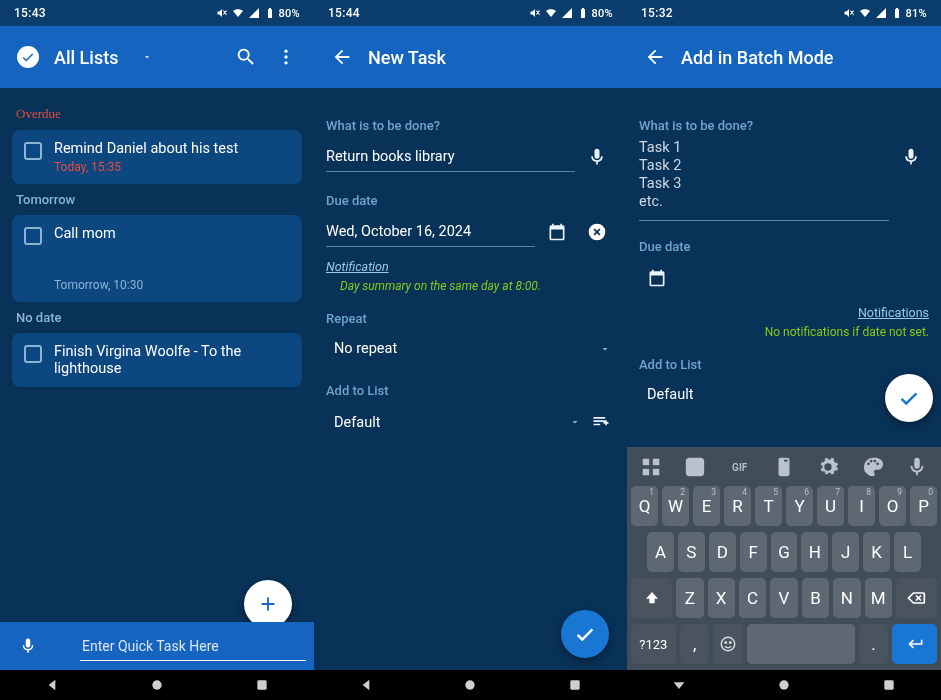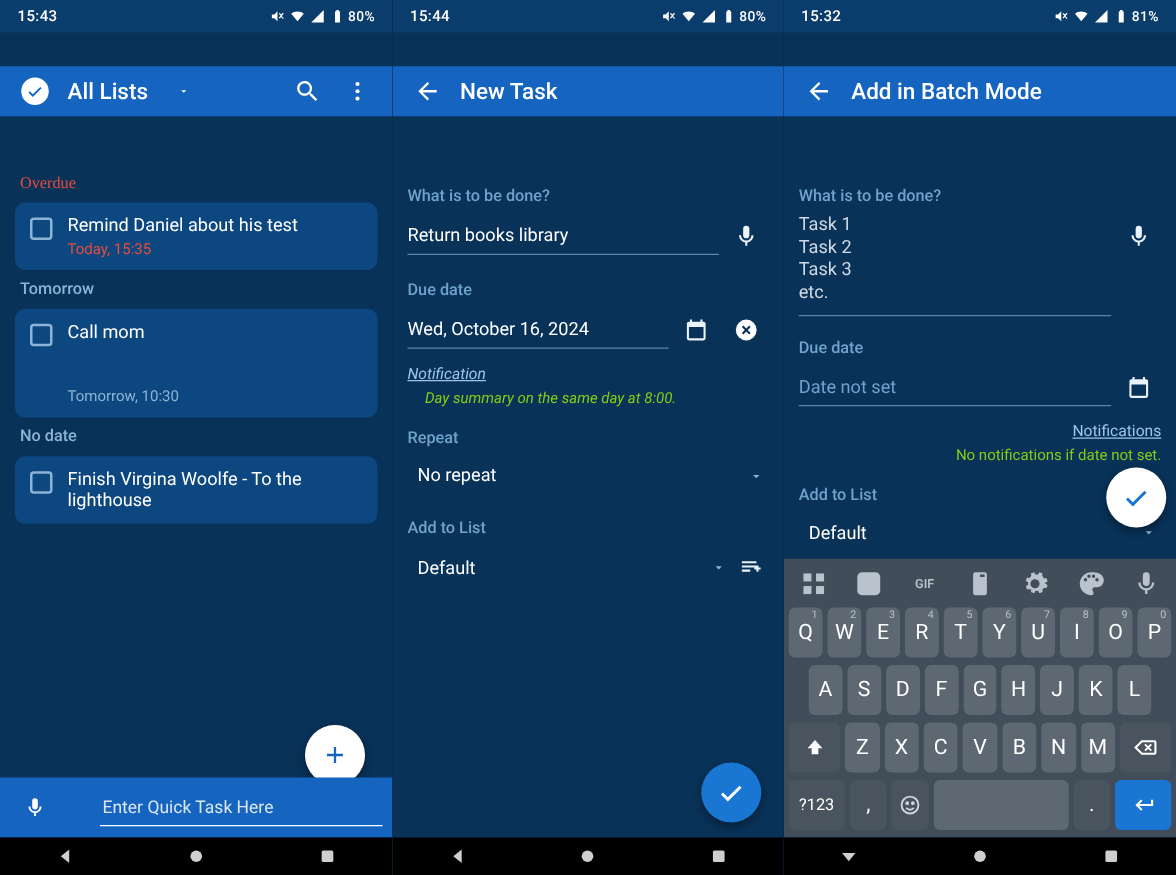--- a/index.html
+++ b/index.html
@@ -1,27 +1,27 @@
 <!DOCTYPE html>
 <html><head>
 <meta charset="utf-8">
 <style>
   * { margin: 0; padding: 0; box-sizing: border-box; font-family: Roboto, Arial, sans-serif; }
   body { background: #1a1a1a; display: flex; width: 941px; height: 700px; overflow: hidden; }
-  .screen { position: relative; background: #093258; color: #fff; display: flex; flex-direction: column; overflow: hidden; gap: 27px; }
+  .screen { position: relative; background: #093258; color: #fff; display: flex; flex-direction: column; overflow: hidden; }
   .s1 { width: 314px; }
   .s2 { width: 313px; }
   .s3 { width: 314px; }
 
   .statusbar { height: 26px; background: #0a3d6b; display: flex; align-items: center; justify-content: space-between; padding: 0 14px; font-size: 12px; font-weight: 500; letter-spacing: .3px; }
   .statusicons { display: flex; align-items: center; gap: 4px; font-size: 11px; }
   .statusicons svg { width: 12px; height: 12px; fill: #fff; }
   .batt { display: flex; align-items: center; gap: 2px; }
 
-  .appbar { height: 40px; background: #1565c0; display: flex; align-items: center; padding: 0 8px; }
+  .appbar { height: 62px; background: #1565c0; display: flex; align-items: center; padding: 0 8px; }
   .s1 .appbar { background: #1565c0; }
   .s2 .appbar, .s3 .appbar { background: #1565c0; }
   .ab-icon { width: 40px; height: 40px; display: flex; align-items: center; justify-content: center; cursor: pointer; }
   .ab-title { font-size: 18px; font-weight: 500; flex: 1; margin-left: 6px; }
   .ab-title.drop { display: flex; align-items: center; gap: 24px; }
   .check-circle { width: 22px; height: 22px; border-radius: 50%; background: #fff; display: flex; align-items: center; justify-content: center; }
   .check-circle svg { width: 14px; height: 14px; fill: #1565c0; }
 
   .content { flex: 1; overflow: hidden; position: relative; }
   .pad { padding: 12px 12px 0 12px; }
@@ -332,21 +332,20 @@
           </div>
       <div class="icn">
             <svg viewBox="0 0 24 24">
               <path d="M12 14a3 3 0 003-3V5a3 3 0 10-6 0v6a3 3 0 003 3zm5-3a5 5 0 01-10 0H5a7 7 0 006 6.9V21h2v-3.1A7 7 0 0019 11h-2z"></path>
             </svg>
           </div>
     </div>
 
     <div class="form-label">Due date</div>
     <div class="form-row">
-      <div class="form-input placeholder">Date not set</div>
       <div class="icn">
             <svg viewBox="0 0 24 24">
               <path d="M19 4h-1V2h-2v2H8V2H6v2H5a2 2 0 00-2 2v14a2 2 0 002 2h14a2 2 0 002-2V6a2 2 0 00-2-2zm0 16H5V9h14v11z"></path>
             </svg>
           </div>
     </div>
     <div style="margin-top:6px;text-align:right;">
       <a class="form-input link">Notifications</a>
       <div class="form-hint">No notifications if date not set.</div>
     </div>

